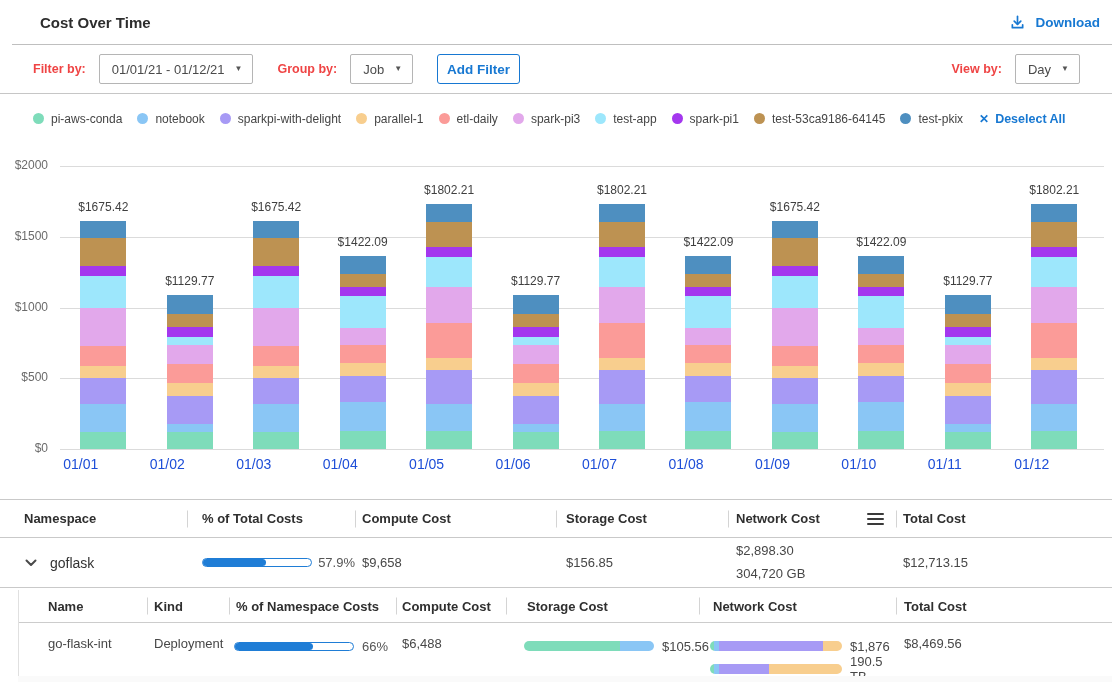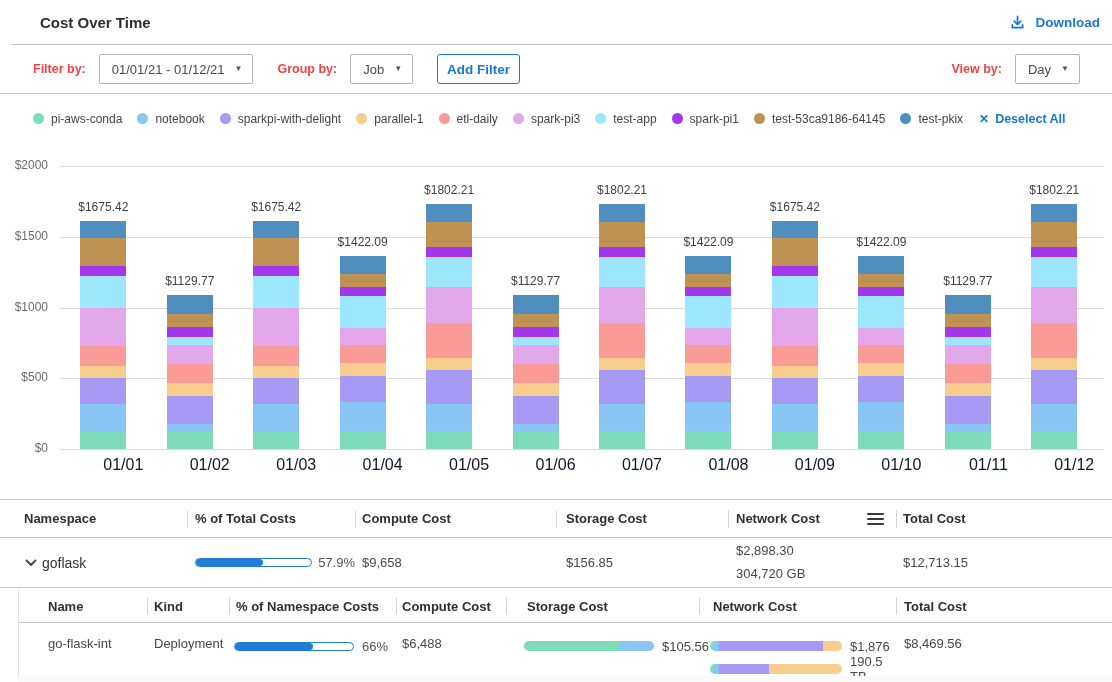--- a/index.html
+++ b/index.html
@@ -40,39 +40,39 @@
             font-size:12.5px;margin-left:16px;cursor:pointer;}
   .x-glyph{font-size:12px;font-weight:bold;}
 
   
   .chart{position:absolute;top:143px;left:0;width:1112px;height:340px;}
   .gridline{position:absolute;left:60px;width:1044px;height:1px;background:#dbdbdb;}
   .ytick{position:absolute;left:0;width:48px;text-align:right;font-size:12px;color:#6b6b6b;}
   .bar{position:absolute;display:flex;flex-direction:column-reverse;width:46px;}
   .bar-seg{width:100%;}
   .bar-total{position:absolute;width:90px;text-align:center;font-size:12px;color:#3f3f3f;}
-  .xlabel{position:absolute;top:313px;width:80px;text-align:right;font-size:16px;color:#0f172a;}
+  .xlabel{position:absolute;top:313px;width:80px;text-align:left;font-size:14px;color:#1d4ed8;}
 
   
   .t-head{display:flex;align-items:center;box-sizing:border-box;}
   .t-cell{box-sizing:border-box;position:relative;font-size:13px;}
   .t-head .t-cell{font-weight:bold;color:#2f2f2f;}
   .t-head .t-cell + .t-cell::before{content:"";position:absolute;left:0;top:50%;
       transform:translateY(-50%);width:1px;height:17px;background:#d4d4d4;}
 
   .ns-table{position:absolute;top:499px;left:0;width:1112px;}
   .ns-table .t-head{height:39px;border-top:1px solid #c9c9c9;border-bottom:1px solid #c9c9c9;}
   .ns-table .t-row{display:flex;align-items:center;height:49px;border-bottom:1px solid #c9c9c9;}
   .ns-c1{width:187px;padding-left:24px;}
-  .ns-c2{width:168px;padding-left:8px;}
+  .ns-c2{width:168px;padding-left:15px;}
   .ns-c3{width:201px;padding-left:7px;}
   .ns-c4{width:172px;padding-left:10px;}
   .ns-c5{width:168px;padding-left:8px;}
   .ns-c6{width:216px;padding-left:7px;}
-  .t-row .ns-c1{padding-left:25px;display:flex;align-items:center;gap:5px;font-size:14px;color:#333;}
+  .t-row .ns-c1{padding-left:25px;display:flex;align-items:center;gap:13px;font-size:14px;color:#333;}
   .cell-val{font-size:13px;color:#474747;}
   .two-line{line-height:1.75;font-size:13px;color:#474747;}
 
   .pill{height:9px;box-sizing:border-box;border:1px solid #1F7DD6;border-radius:5px;
         background:#fff;overflow:hidden;display:inline-block;vertical-align:middle;}
   .pill-fill{display:block;height:100%;background:#1F7DD6;border-radius:0 4px 4px 0;}
   .pct-wrap{display:flex;align-items:center;gap:6px;}
   .pct-txt{font-size:13px;color:#555;}
 
   .hamburger{position:absolute;right:12px;top:50%;transform:translateY(-50%);width:17px;

